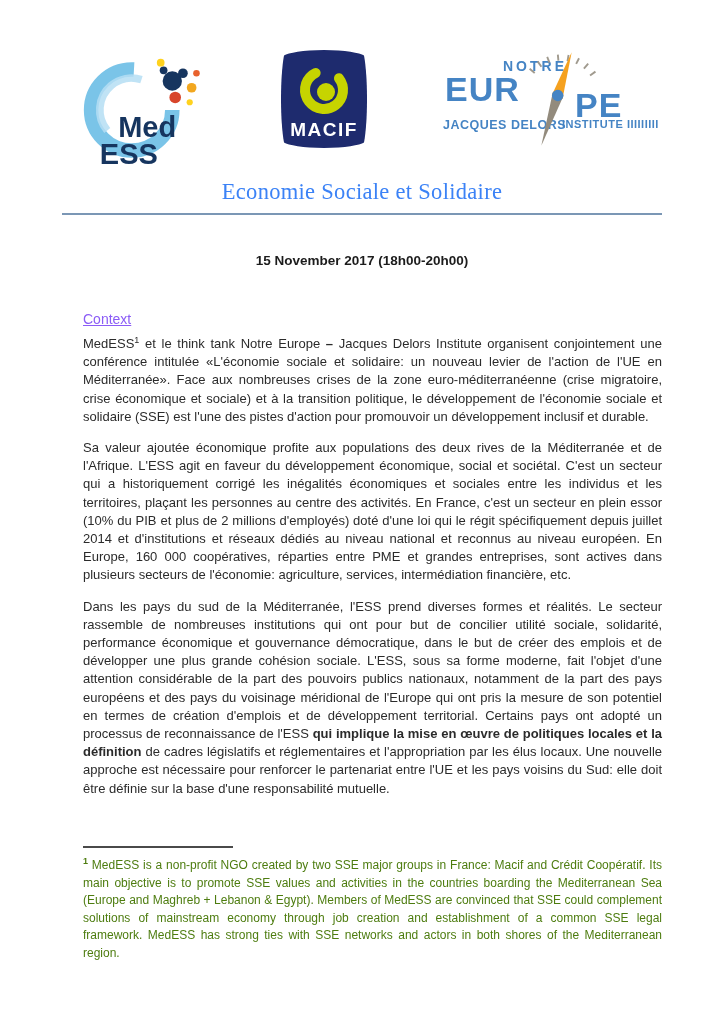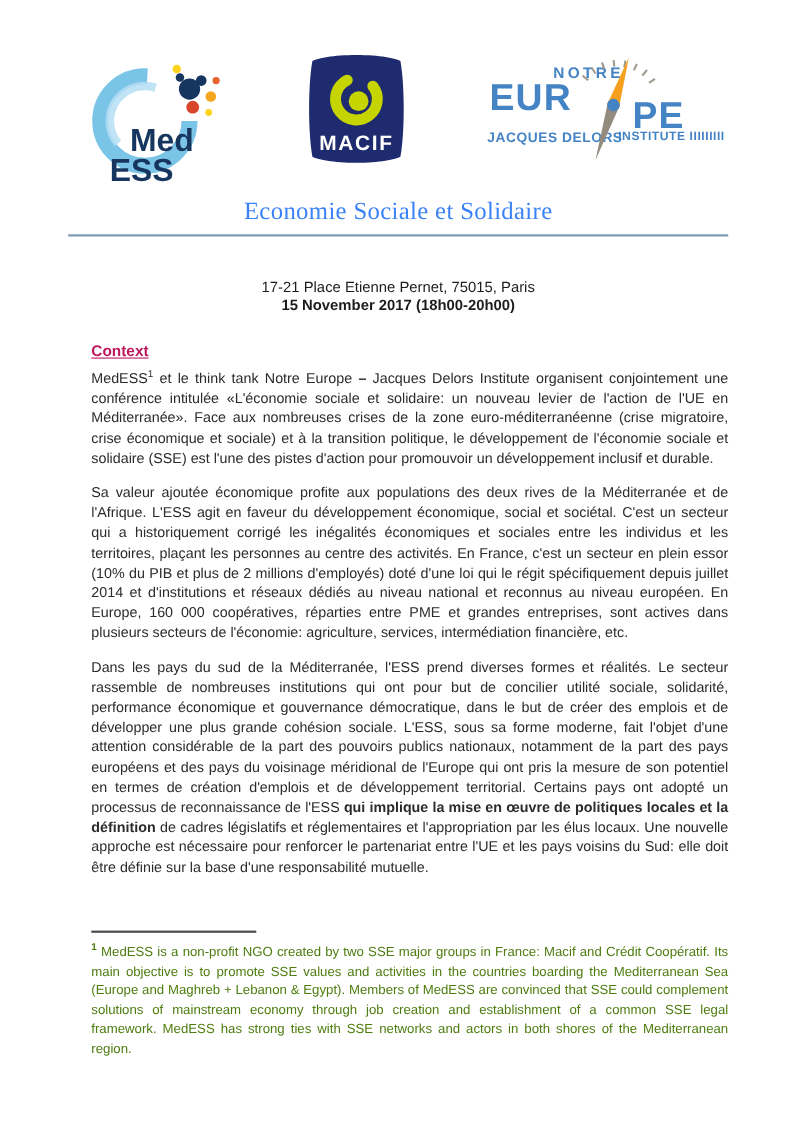--- a/index.html
+++ b/index.html
@@ -31,22 +31,22 @@
   .title-rule { margin-top:7px; border-top:2px solid #7b97b5; height:0; }
   
   .event-block {
     position:absolute; top:253px; left:62px; width:600px; text-align:center;
     font-size:13.5px; line-height:16.5px; color:#1c1c1c;
   }
   .event-line-bold { font-weight:bold; }
   
   .content { position:absolute; top:311px; left:83px; width:579px; }
   .context-heading {
-    font-size:14px; font-weight:bold; text-decoration:underline;
-    color:#be185d; margin-bottom:8px;
+    font-size:14px; font-weight:normal; text-decoration:underline;
+    color:#8b5cf6; margin-bottom:8px;
   }
   .content p {
     margin:0 0 13px 0; text-align:justify;
     font-size:13px; line-height:18.2px; color:#2b2b2b;
   }
   .content p b { font-weight:bold; }
   sup.ref { font-size:9px; vertical-align:super; line-height:0; }
   
   .footnote { position:absolute; top:846px; left:83px; width:579px; }
   .footnote-rule { width:150px; border-top:2px solid #4a4a4a; margin-bottom:9px; }
@@ -110,21 +110,20 @@
       </g>
     </svg>
   </div>
 
   <div class="title-block">
     <div class="title-line">Economie Sociale et Solidaire</div>
     <div class="title-rule"></div>
   </div>
 
   <div class="event-block">
-    <div>17-21 Place Etienne Pernet, 75015, Paris</div>
     <div class="event-line-bold">15 November 2017 (18h00-20h00)</div>
   </div>
 
   <div class="content">
     <div class="context-heading">Context</div>
 
     <p><span>MedESS</span><sup class="ref">1</sup><span> et le think tank Notre Europe </span><b>–</b><span> Jacques Delors Institute organisent conjointement une conférence intitulée «L'économie sociale et solidaire: un nouveau levier de l'action de l'UE en Méditerranée». Face aux nombreuses crises de la zone euro-méditerranéenne (crise migratoire, crise économique et sociale) et à la transition politique, le développement de l'économie sociale et solidaire (SSE) est l'une des pistes d'action pour promouvoir un développement inclusif et durable.</span></p>
 
     <p>Sa valeur ajoutée économique profite aux populations des deux rives de la Méditerranée et de l'Afrique. L'ESS agit en faveur du développement économique, social et sociétal. C'est un secteur qui a historiquement corrigé les inégalités économiques et sociales entre les individus et les territoires, plaçant les personnes au centre des activités. En France, c'est un secteur en plein essor (10% du PIB et plus de 2 millions d'employés) doté d'une loi qui le régit spécifiquement depuis juillet 2014 et d'institutions et réseaux dédiés au niveau national et reconnus au niveau européen. En Europe, 160 000 coopératives, réparties entre PME et grandes entreprises, sont actives dans plusieurs secteurs de l'économie: agriculture, services, intermédiation financière, etc.</p>
 

